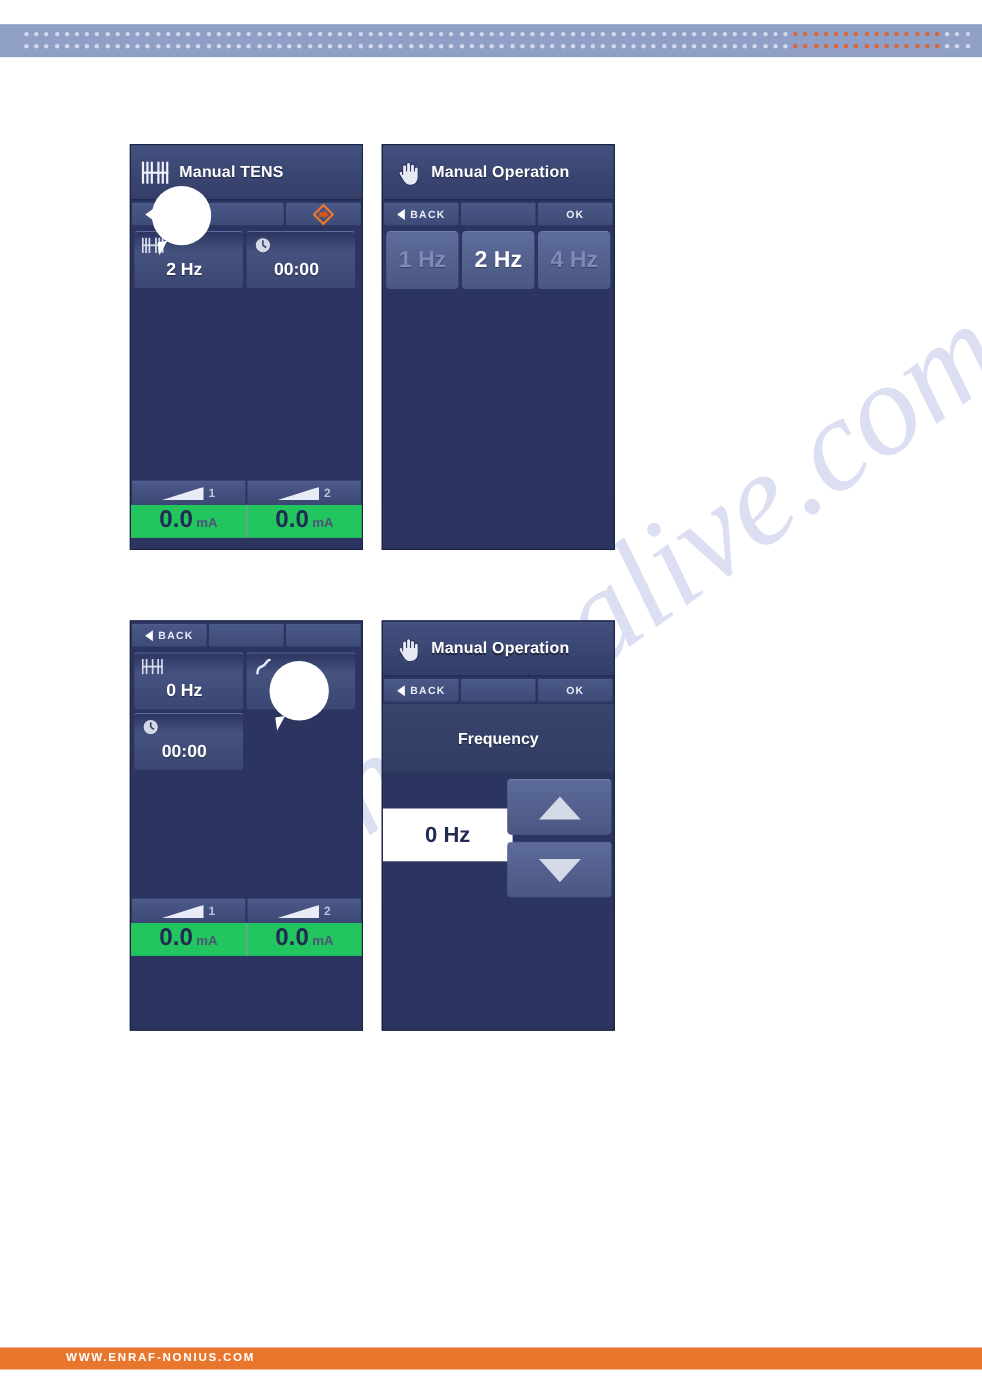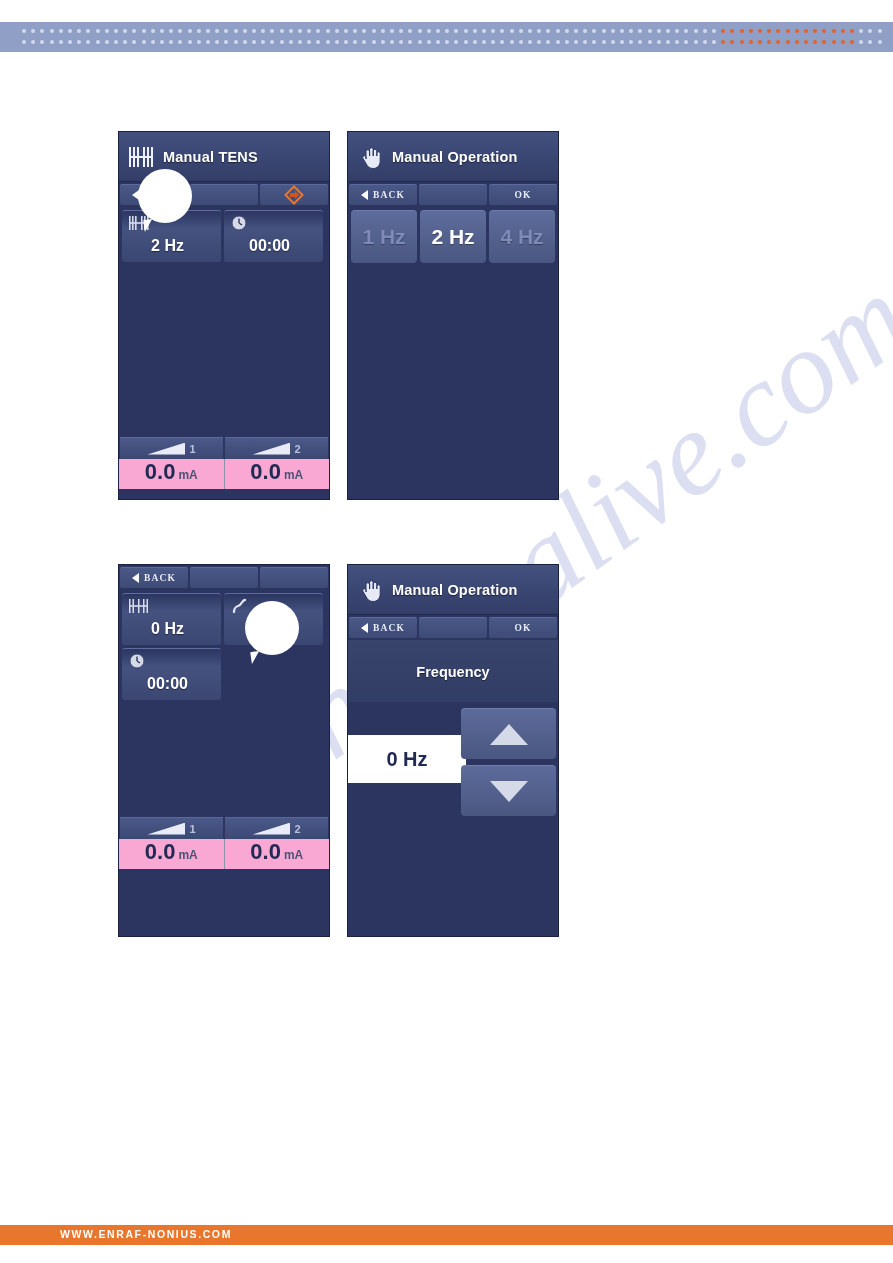--- a/index.html
+++ b/index.html
@@ -57,21 +57,21 @@
   }
   .titlebar .ticon{width:30px;height:26px;flex:none;margin-right:6px;
     display:flex;align-items:center;justify-content:center;}
   .titlebar .ttext{
     color:#ffffff;font-size:14.5px;font-weight:bold;letter-spacing:.2px;
     text-shadow:0 1px 1px rgba(0,0,0,.55);
   }
 
   
   .toolbar{display:flex;height:25px;gap:2px;padding:2px 1px;box-sizing:border-box;
-    background:#2b3560;font-family:Liberation Serif, serif;}
+    background:#2b3560;}
   .tb-btn{
     flex:1;background:linear-gradient(to bottom,#4a5887 0%,#3e4b77 100%);
     border-radius:2px;border-top:1px solid #5c6a9c;
     display:flex;align-items:center;justify-content:center;gap:5px;
     color:#e8ebf6;font-size:9.5px;font-weight:bold;letter-spacing:1.2px;
   }
   .tb-btn.empty{color:transparent;}
   .tri-left{width:0;height:0;border-top:5px solid transparent;
     border-bottom:5px solid transparent;border-right:7px solid #ffffff;}
 
@@ -96,21 +96,21 @@
   
   .ch-bar{display:flex;height:22px;gap:2px;padding:0 1px;box-sizing:border-box;background:#2b3560;}
   .ch-cell{
     flex:1;background:linear-gradient(to bottom,#4b5989 0%,#3c4874 100%);
     display:flex;align-items:center;justify-content:center;gap:4px;
     border-top:1px solid #5a689a;
   }
   .ramp{width:38px;height:12px;background:#e9ecf6;
     clip-path:polygon(0 100%,100% 0,100% 100%);}
   .ch-num{color:#b9c2dd;font-size:11px;font-weight:bold;}
-  .ch-read{display:flex;height:30px;background:#f9a8d4;}
+  .ch-read{display:flex;height:30px;background:#22c55e;}
   .ch-read .rc{
     flex:1;display:flex;align-items:baseline;justify-content:center;gap:3px;
     border-right:1px solid #8d93aa;
   }
   .ch-read .rc:last-child{border-right:none;}
   .rc .big{color:#212a52;font-size:22px;font-weight:bold;}
   .rc .unit{color:#4b5475;font-size:12px;font-weight:bold;}
 
   
   .mo-label{

